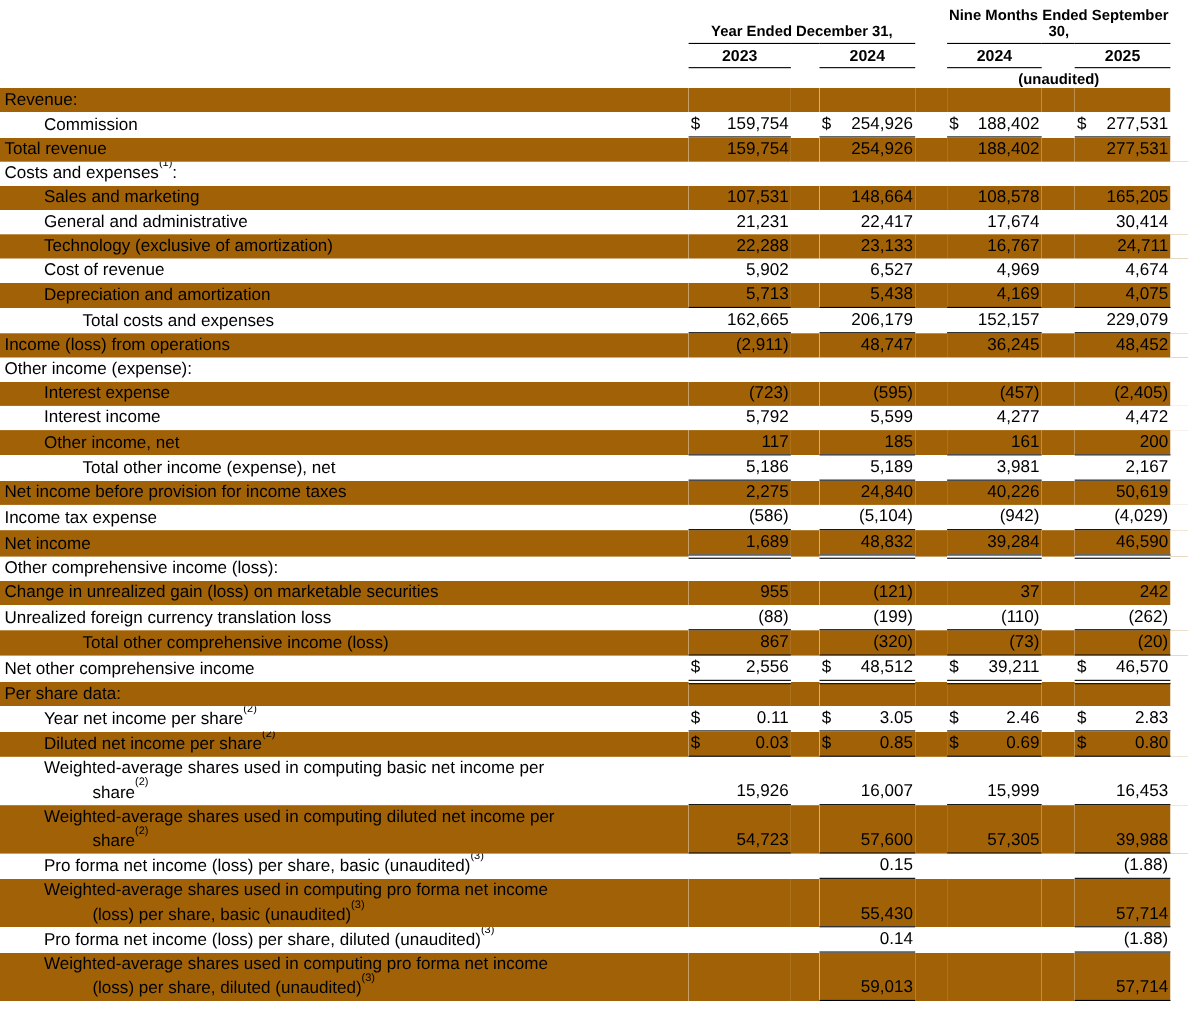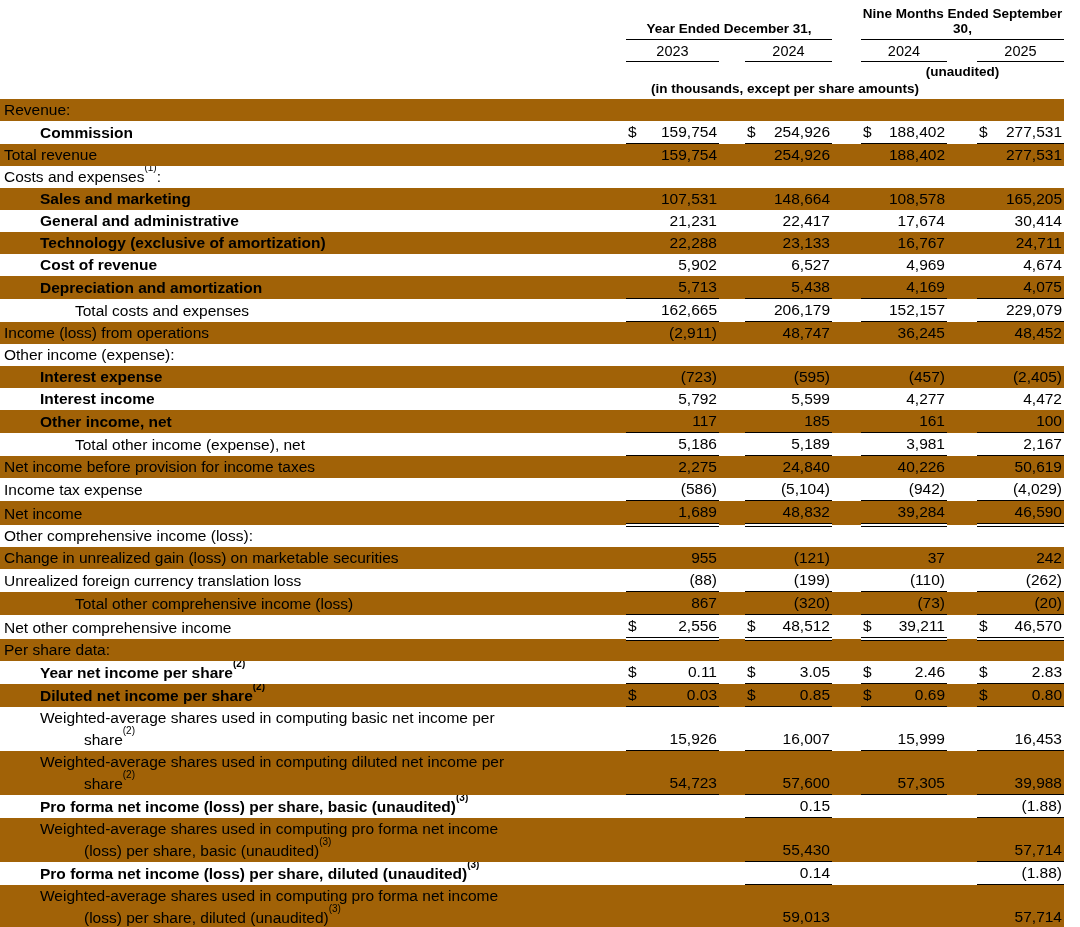--- a/index.html
+++ b/index.html
@@ -3,31 +3,31 @@
 <meta charset="utf-8">
 <style>
   html, body { margin:0; padding:0; background:#fff; color:#000; }
   body { width:1080px; font-family:"Liberation Sans", sans-serif; }
   table { border-collapse:collapse; table-layout:fixed; width:1080px; }
   td { padding:0; vertical-align:bottom; overflow:hidden; }
 
   
   thead td { vertical-align:bottom; }
   .grp   { font-weight:bold; font-size:13.5px; line-height:15px; text-align:center; padding:6px 0 3px 0; }
-  .yr    { font-weight:normal; font-size:14.5px; line-height:16px; text-align:center; padding:3px 0 2px 0; }
+  .yr    { font-weight:bold; font-size:14.5px; line-height:16px; text-align:center; padding:3px 0 2px 0; }
   .unaud { font-weight:bold; font-size:13.5px; line-height:16px; text-align:center; padding-top:2px; }
   .units { font-weight:bold; font-size:13.5px; line-height:16px; text-align:center; padding:1px 120px 2px 0; }
   .hu { border-bottom:1.5px solid #000; }
 
   
   .shade { background:#a16207; }
   tr .m { background:#fff; }
   .lblcell { font-size:15.5px; line-height:22px; padding-top:0; }
   .ind0 { padding-left:20px; text-indent:-16px; }
-  .ind1 { padding-left:56px; text-indent:-16px;font-weight:bold; }
+  .ind1 { padding-left:56px; text-indent:-16px; }
   .ind2 { padding-left:91px; text-indent:-16px; }
   .l1 { padding-left:40px; }
   .l2 { padding-left:56px;margin-left:28px; }
   .l1, .l2 { line-height:22px; }
   .valcell { font-size:15.5px; line-height:22px; }
   .flex { display:flex; justify-content:space-between; align-items:flex-end; padding:0 2px 0 2px; }
   .num { white-space:nowrap; }
   .u1 { border-bottom:1.5px solid #000; }
   .u2 { border-bottom:4px double #000; }
   sup { font-size:10px; line-height:0; position:relative; top:-4.5px; }
@@ -66,25 +66,20 @@
       <td class="yr hu">2025</td>
       <td class="m"></td>
     </tr>
     <tr>
       <td></td>
       <td colspan="3"></td>
       <td></td>
       <td colspan="3" class="unaud">(unaudited)</td>
       <td class="m"></td>
     </tr>
-    <tr>
-      <td></td>
-      <td colspan="7" class="units">(in thousands, except per share amounts)</td>
-      <td class="m"></td>
-    </tr>
   </thead>
   <tbody>
       <tr class="shade">
         <td class="lblcell ind0"><span>Revenue:</span></td>
         <td class="valcell">
           <div class="flex">
             <span class="cur"></span>
             <span class="num"></span>
           </div>
         </td>
@@ -533,21 +528,21 @@
         <td class="valcell u1">
           <div class="flex">
             <span class="cur"></span>
             <span class="num">161</span>
           </div>
         </td>
         <td></td>
         <td class="valcell u1">
           <div class="flex">
             <span class="cur"></span>
-            <span class="num">100</span>
+            <span class="num">200</span>
           </div>
         </td>
         <td class="m"></td>
       </tr>
       <tr>
         <td class="lblcell ind2"><span>Total other income (expense), net</span></td>
         <td class="valcell u1">
           <div class="flex">
             <span class="cur"></span>
             <span class="num">5,186</span>

